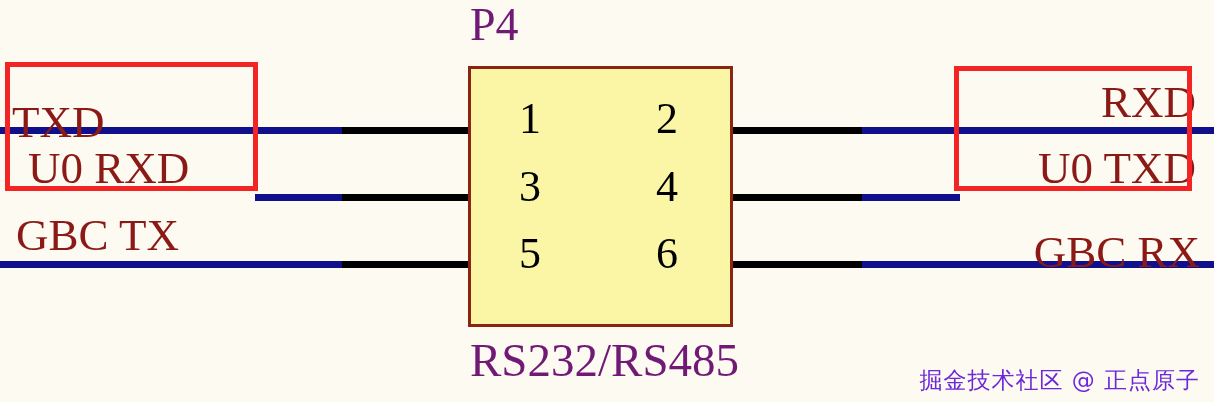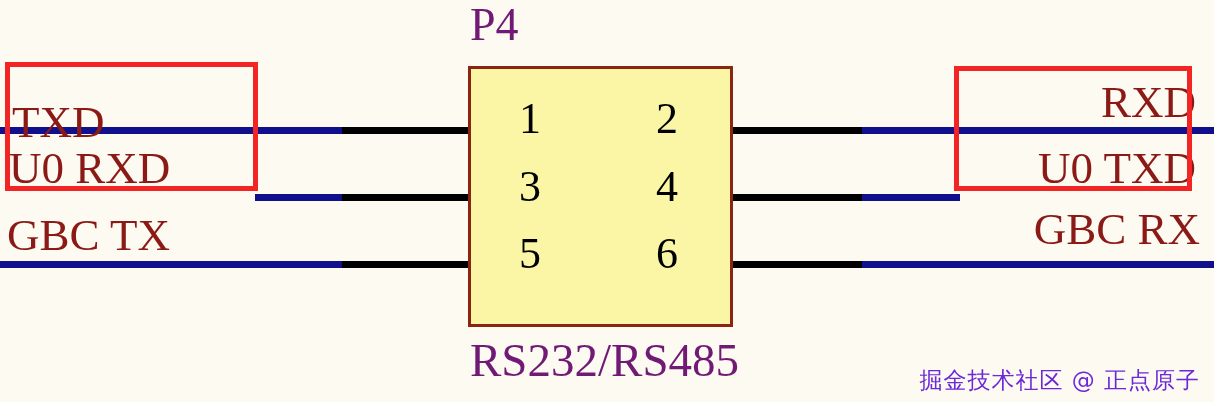--- a/index.html
+++ b/index.html
@@ -116,25 +116,25 @@
     <span class="pin-num" style="left:48px;  top:163px;">5</span>
     <span class="pin-num" style="left:185px; top:28px;">2</span>
     <span class="pin-num" style="left:185px; top:96px;">4</span>
     <span class="pin-num" style="left:185px; top:163px;">6</span>
   </div>
 
   <div class="comp-label" id="comp-designator">P4</div>
   <div class="comp-label" id="comp-value">RS232/RS485</div>
 
   <div class="net-label" style="left:12px; top:80px;margin-top:20px;">TXD</div>
-  <div class="net-label" style="left:9px; top:146px;">U0  RXD</div>
-  <div class="net-label" style="left:7px;  top:213px;">GBC  TX</div>
+  <div class="net-label" style="left:28px; top:146px;">U0  RXD</div>
+  <div class="net-label" style="left:16px;  top:213px;">GBC  TX</div>
 
   <div class="net-label net-right" style="right:18px; top:80px;">RXD</div>
   <div class="net-label net-right" style="right:18px; top:146px;">U0  TXD</div>
-  <div class="net-label net-right" style="right:14px; top:207px;">GBC  RX</div>
+  <div class="net-label net-right" style="right:14px; top:230px;">GBC  RX</div>
 
   <div class="hl-box" style="left:5px;   top:62px; width:253px; height:129px;"></div>
   <div class="hl-box" style="left:954px; top:66px; width:238px; height:125px;"></div>
 
   <div id="watermark">掘金技术社区 @ 正点原子</div>
 
 </div>
 
 </body></html>

